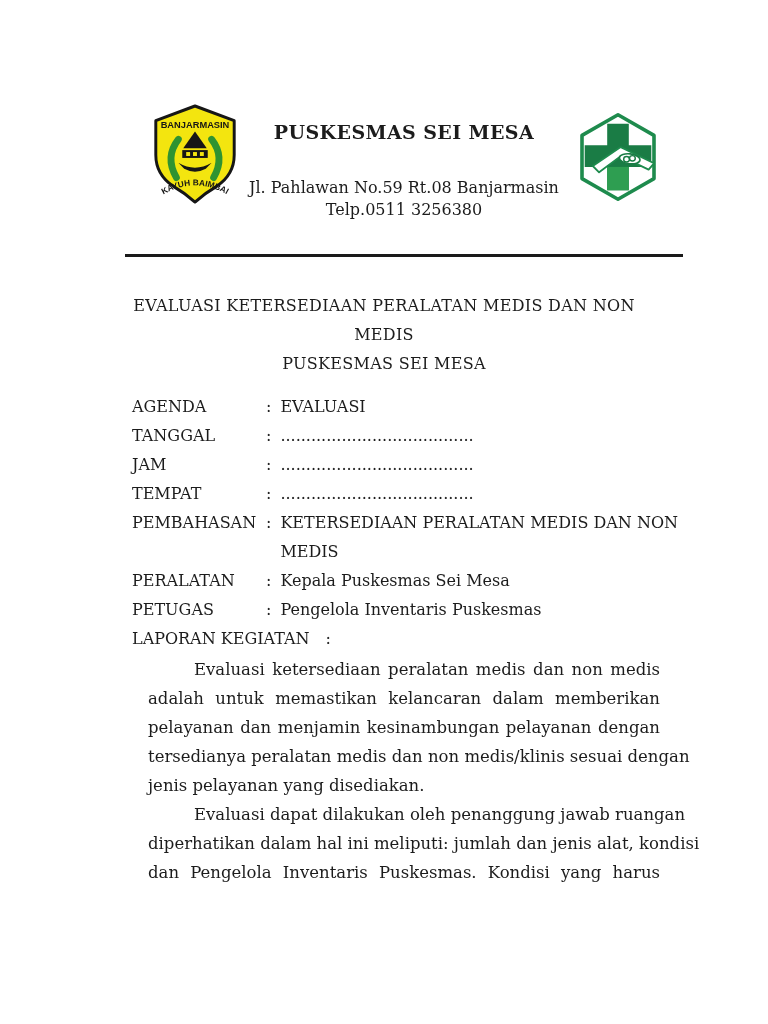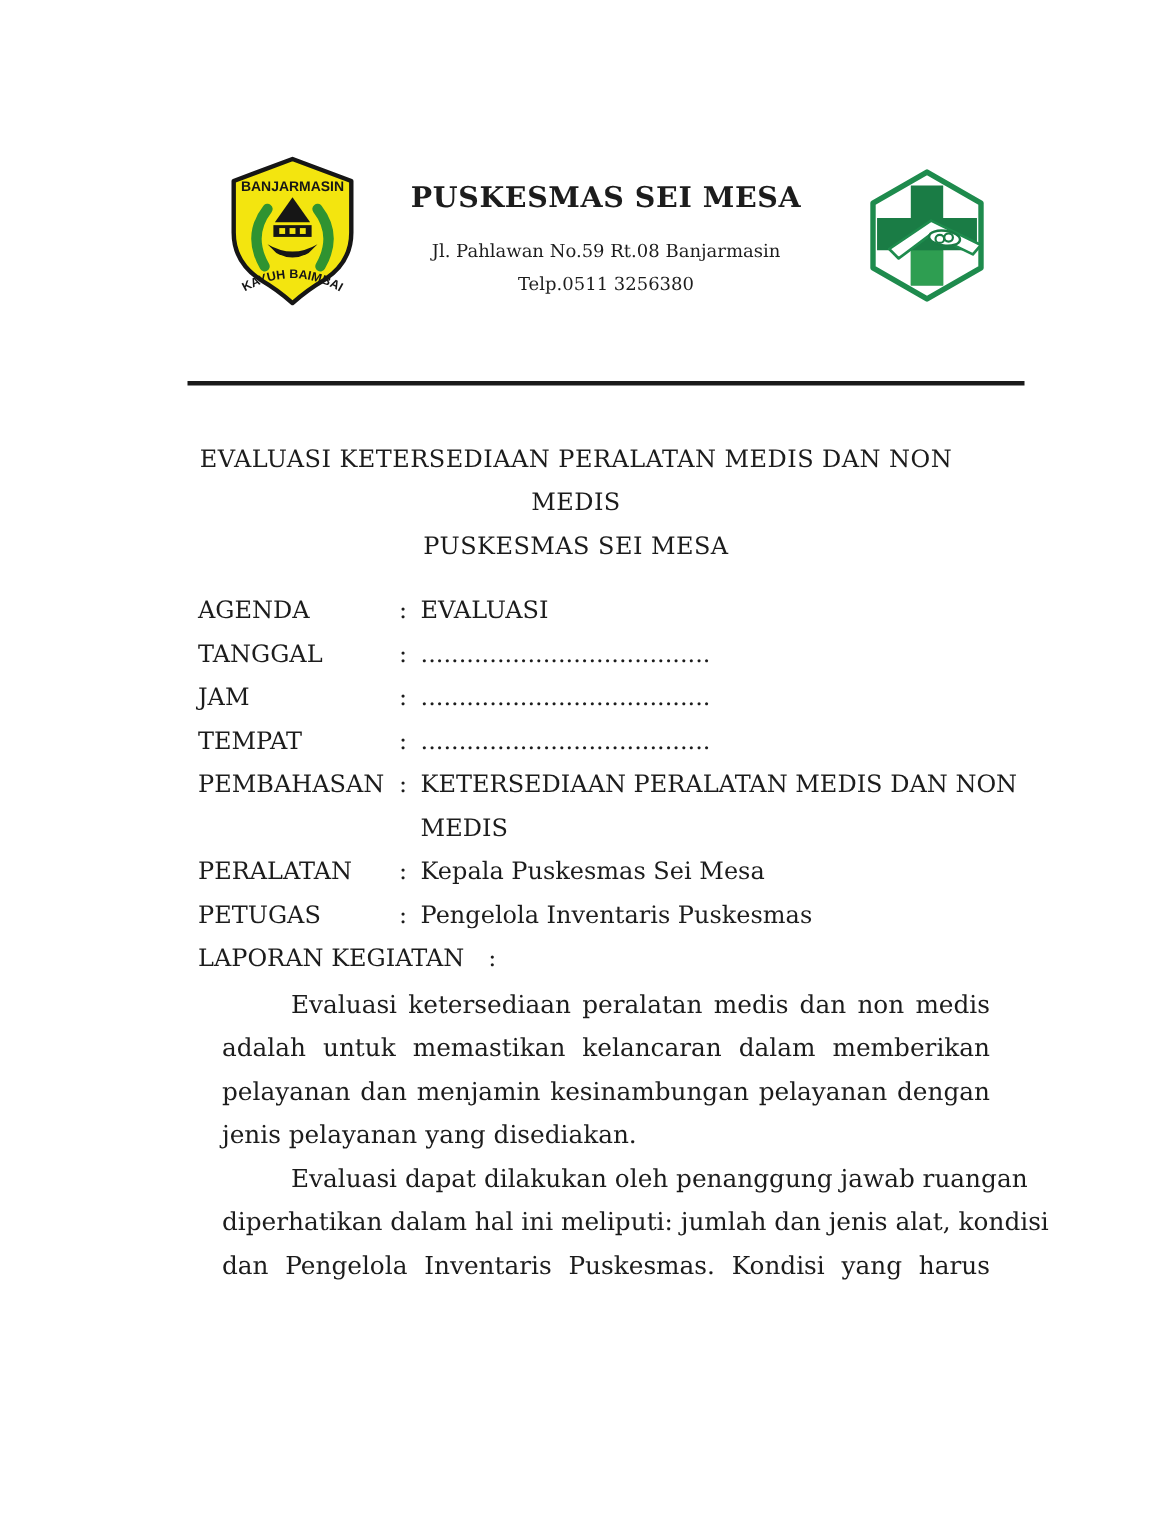--- a/index.html
+++ b/index.html
@@ -6,21 +6,21 @@
   body{width:768px;height:1024px;overflow:hidden;position:relative;
        font-family:"DejaVu Serif","Liberation Serif",serif;color:#1c1c1c;}
   .page{position:absolute;inset:0;background:#ffffff;}
 
   
   .logo-left{position:absolute;left:146px;top:103px;width:98px;height:104px;}
   .logo-right{position:absolute;left:573px;top:110px;width:90px;height:94px;}
   .hc{position:absolute;left:125px;top:99px;width:558px;text-align:center;}
   .gov{font-size:18px;line-height:25px;}
   .pname{font-size:19px;font-weight:bold;margin-top:22px;letter-spacing:0.4px;}
-  .addr{font-size:12px;line-height:22px;margin-top:13px;}
+  .addr{font-size:16px;line-height:22px;margin-top:34px;}
   .rule{position:absolute;left:125px;top:254px;width:558px;height:2.5px;background:#1a1a1a;}
 
   
   .title{position:absolute;left:104px;top:291px;width:560px;text-align:center;
          font-size:16px;line-height:29px;letter-spacing:0.3px;}
 
   
   .fields{position:absolute;left:132px;top:392px;width:566px;font-size:16px;}
   .frow{display:flex;line-height:29px;align-items:flex-start;}
   .flabel{min-width:134px;white-space:nowrap;}
@@ -123,19 +123,20 @@
         <span class="flabel">LAPORAN KEGIATAN</span>
         <span class="fsep">:</span>
         <span class="fvalue"></span>
       </div>
     </div>
 
   <div class="body-text">
       <div class="bline indent">Evaluasi ketersediaan peralatan medis dan non medis</div>
       <div class="bline">adalah untuk memastikan kelancaran dalam memberikan</div>
       <div class="bline">pelayanan dan menjamin kesinambungan pelayanan dengan</div>
+      <div class="bline">tersedianya peralatan medis dan non medis/klinis sesuai dengan</div>
       <div class="bline plast">jenis pelayanan yang disediakan.</div>
       <div class="bline indent">Evaluasi dapat dilakukan oleh penanggung jawab ruangan</div>
       <div class="bline plast">diperhatikan dalam hal ini meliputi: jumlah dan jenis alat, kondisi</div>
       <div class="bline">dan Pengelola Inventaris Puskesmas. Kondisi yang harus</div>
     </div>
 
 </div>
 
 </body></html>

